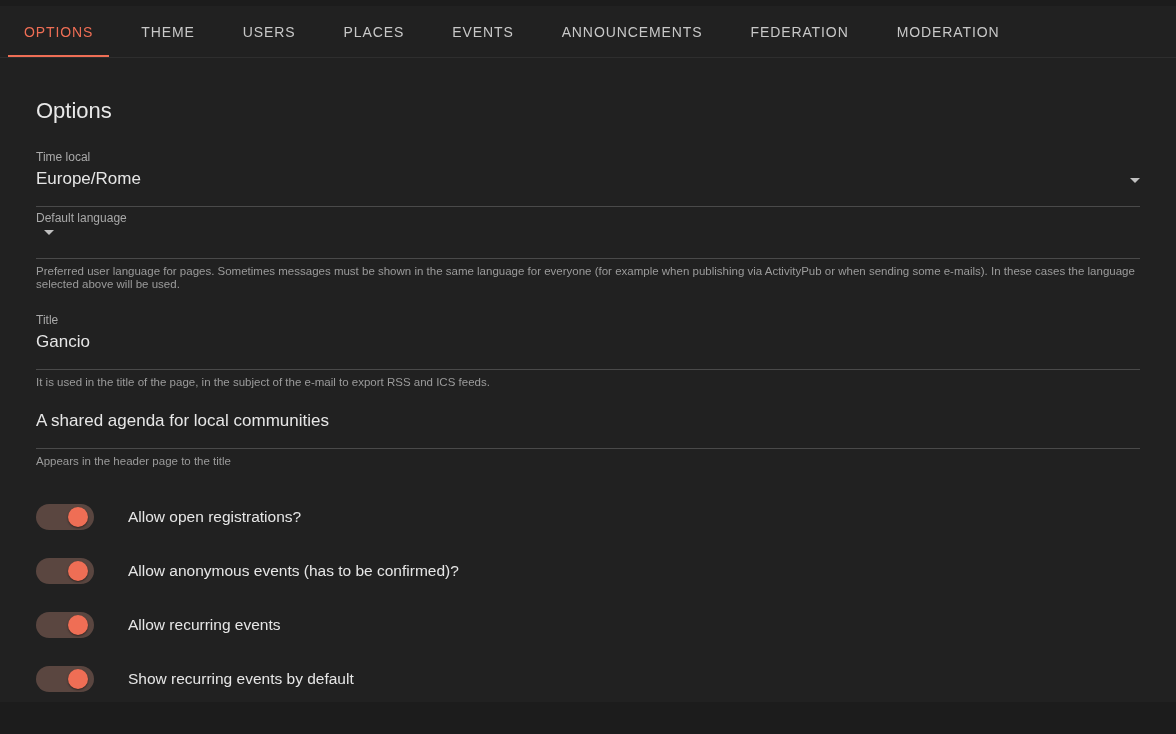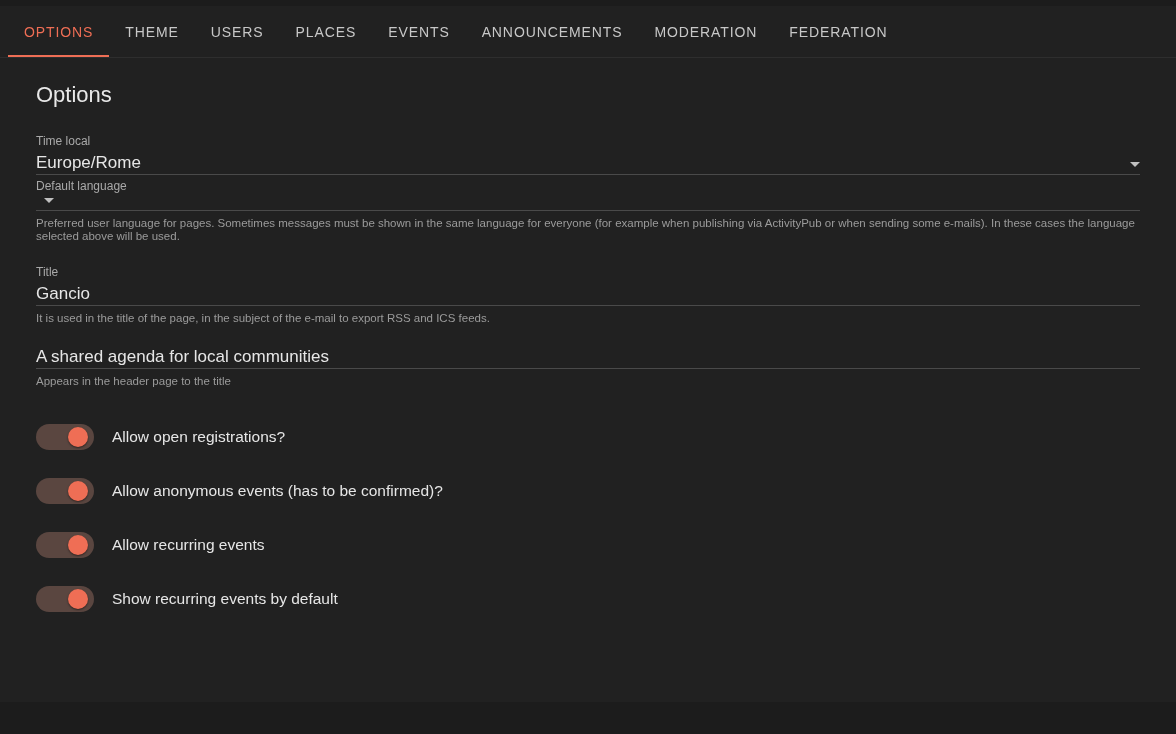--- a/index.html
+++ b/index.html
@@ -1,15 +1,15 @@
 <!DOCTYPE html>
 <html><head>
 <meta charset="utf-8">
 <style>
-  * { box-sizing: border-box; }
+  * { box-sizing: border-box; gap: 16px; }
   html, body {
     margin: 0;
     padding: 0;
     background: #1c1c1c;
     font-family: "Liberation Sans", sans-serif;
   }
   body {
     width: 1176px;
     height: 734px;
     overflow: hidden;
@@ -73,21 +73,21 @@
     margin-bottom: 4px;
   }
   .field-label {
     color: #a9a9a9;
     font-size: 12px;
     margin-bottom: 5px;
   }
   .field-control {
     position: relative;
     border-bottom: 1px solid #4a4a4a;
-    padding-bottom: 1px;
+    padding-bottom: 17px;
     display: flex;
     align-items: flex-end;
   }
   .field-value {
     color: #e6e6e6;
     font-size: 17px;
     line-height: 20px;
     flex: 1 1 auto;
     background: transparent;
     border: none;
@@ -165,24 +165,24 @@
     <div class="tab">
         <span>PLACES</span>
       </div>
     <div class="tab">
         <span>EVENTS</span>
       </div>
     <div class="tab">
         <span>ANNOUNCEMENTS</span>
       </div>
     <div class="tab">
+        <span>FEDERATION</span>
+      </div>
+    <div class="tab">
         <span>MODERATION</span>
-      </div>
-    <div class="tab">
-        <span>FEDERATION</span>
       </div>
   </div>
 
   <div class="content">
 
     <h1 class="page-title">Options</h1>
 
     <div class="field">
       <div class="field-label">Time local</div>
       <div class="field-control">

